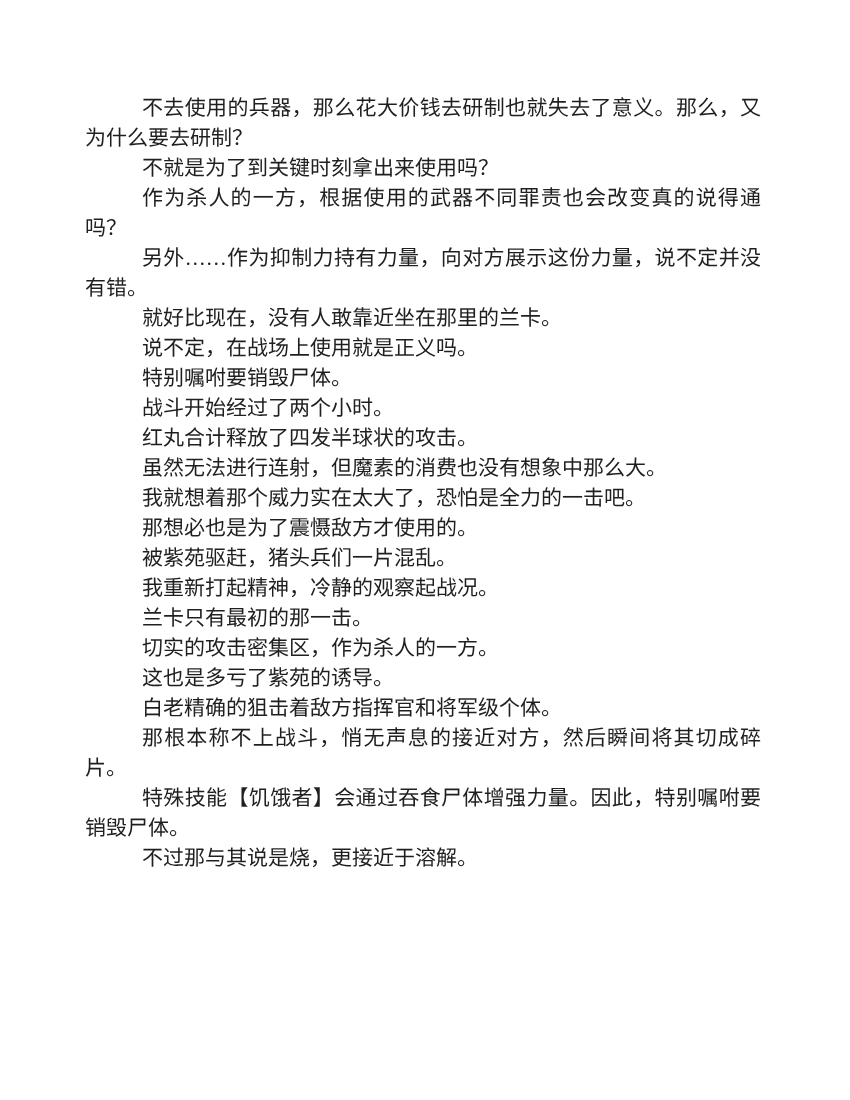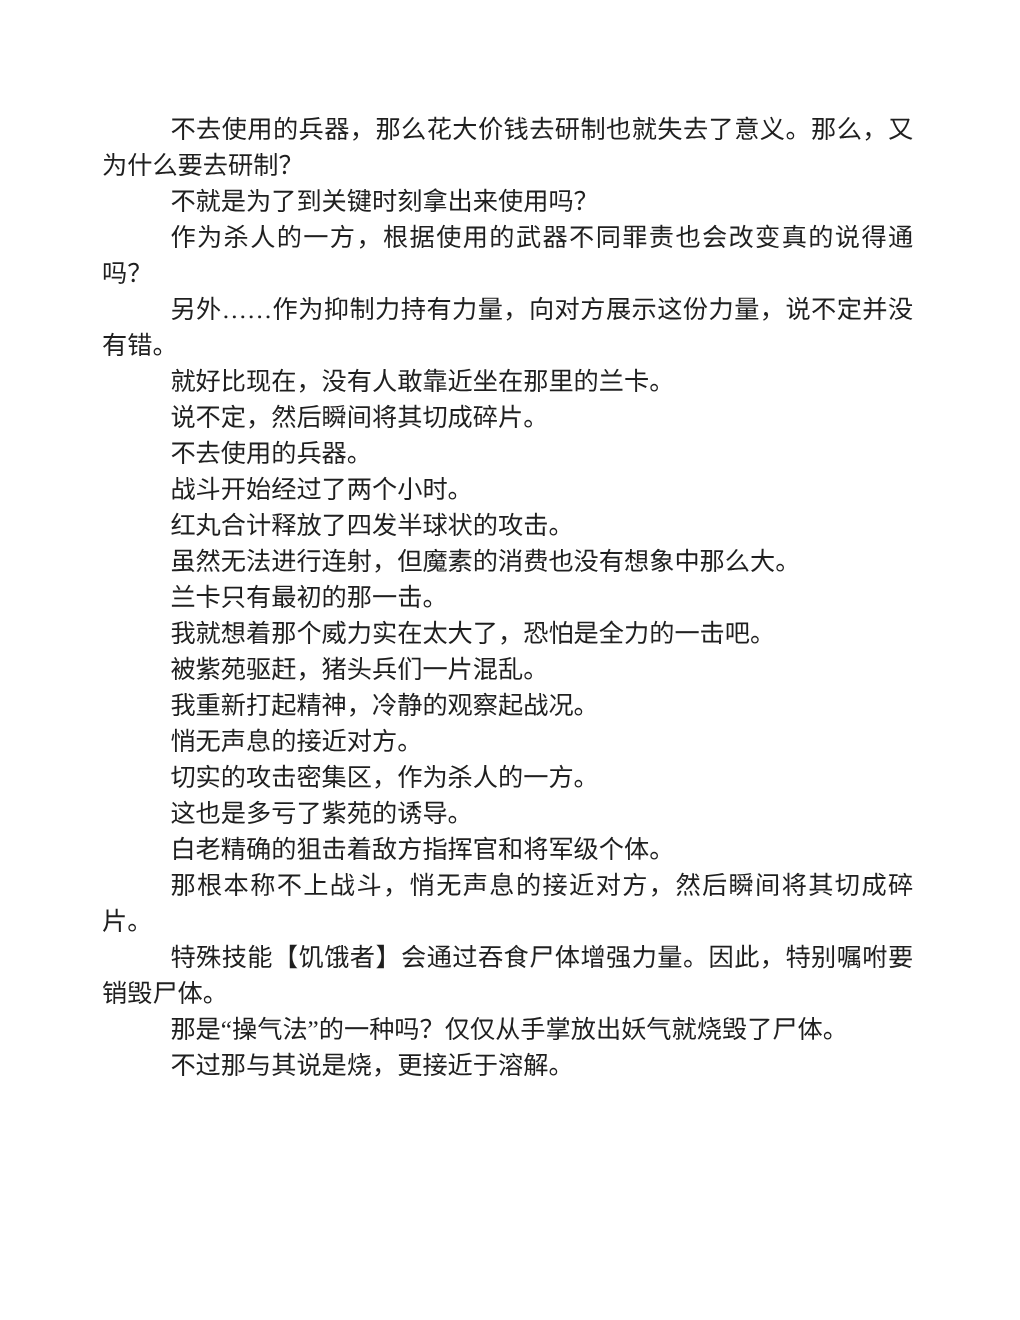--- a/index.html
+++ b/index.html
@@ -35,31 +35,30 @@
 </head>
 <body>
 
 <div class="page">
   <div class="text-block">
     <p>不去使用的兵器，那么花大价钱去研制也就失去了意义。那么，又为什么要去研制？</p>
     <p>不就是为了到关键时刻拿出来使用吗？</p>
     <p>作为杀人的一方，根据使用的武器不同罪责也会改变真的说得通吗？</p>
     <p>另外……作为抑制力持有力量，向对方展示这份力量，说不定并没有错。</p>
     <p>就好比现在，没有人敢靠近坐在那里的兰卡。</p>
-    <p>说不定，然后瞬间将其切成碎片。</p>
-    <p>不去使用的兵器。</p>
+    <p>说不定，在战场上使用就是正义吗。</p>
+    <p>特别嘱咐要销毁尸体。</p>
     <p>战斗开始经过了两个小时。</p>
     <p>红丸合计释放了四发半球状的攻击。</p>
     <p>虽然无法进行连射，但魔素的消费也没有想象中那么大。</p>
-    <p>兰卡只有最初的那一击。</p>
     <p>我就想着那个威力实在太大了，恐怕是全力的一击吧。</p>
+    <p>那想必也是为了震慑敌方才使用的。</p>
     <p>被紫苑驱赶，猪头兵们一片混乱。</p>
     <p>我重新打起精神，冷静的观察起战况。</p>
-    <p>悄无声息的接近对方。</p>
+    <p>兰卡只有最初的那一击。</p>
     <p>切实的攻击密集区，作为杀人的一方。</p>
     <p>这也是多亏了紫苑的诱导。</p>
     <p>白老精确的狙击着敌方指挥官和将军级个体。</p>
     <p>那根本称不上战斗，悄无声息的接近对方，然后瞬间将其切成碎片。</p>
     <p>特殊技能【饥饿者】会通过吞食尸体增强力量。因此，特别嘱咐要销毁尸体。</p>
-    <p>那是“操气法”的一种吗？仅仅从手掌放出妖气就烧毁了尸体。</p>
     <p>不过那与其说是烧，更接近于溶解。</p>
   </div>
 </div>
 
 </body></html>

